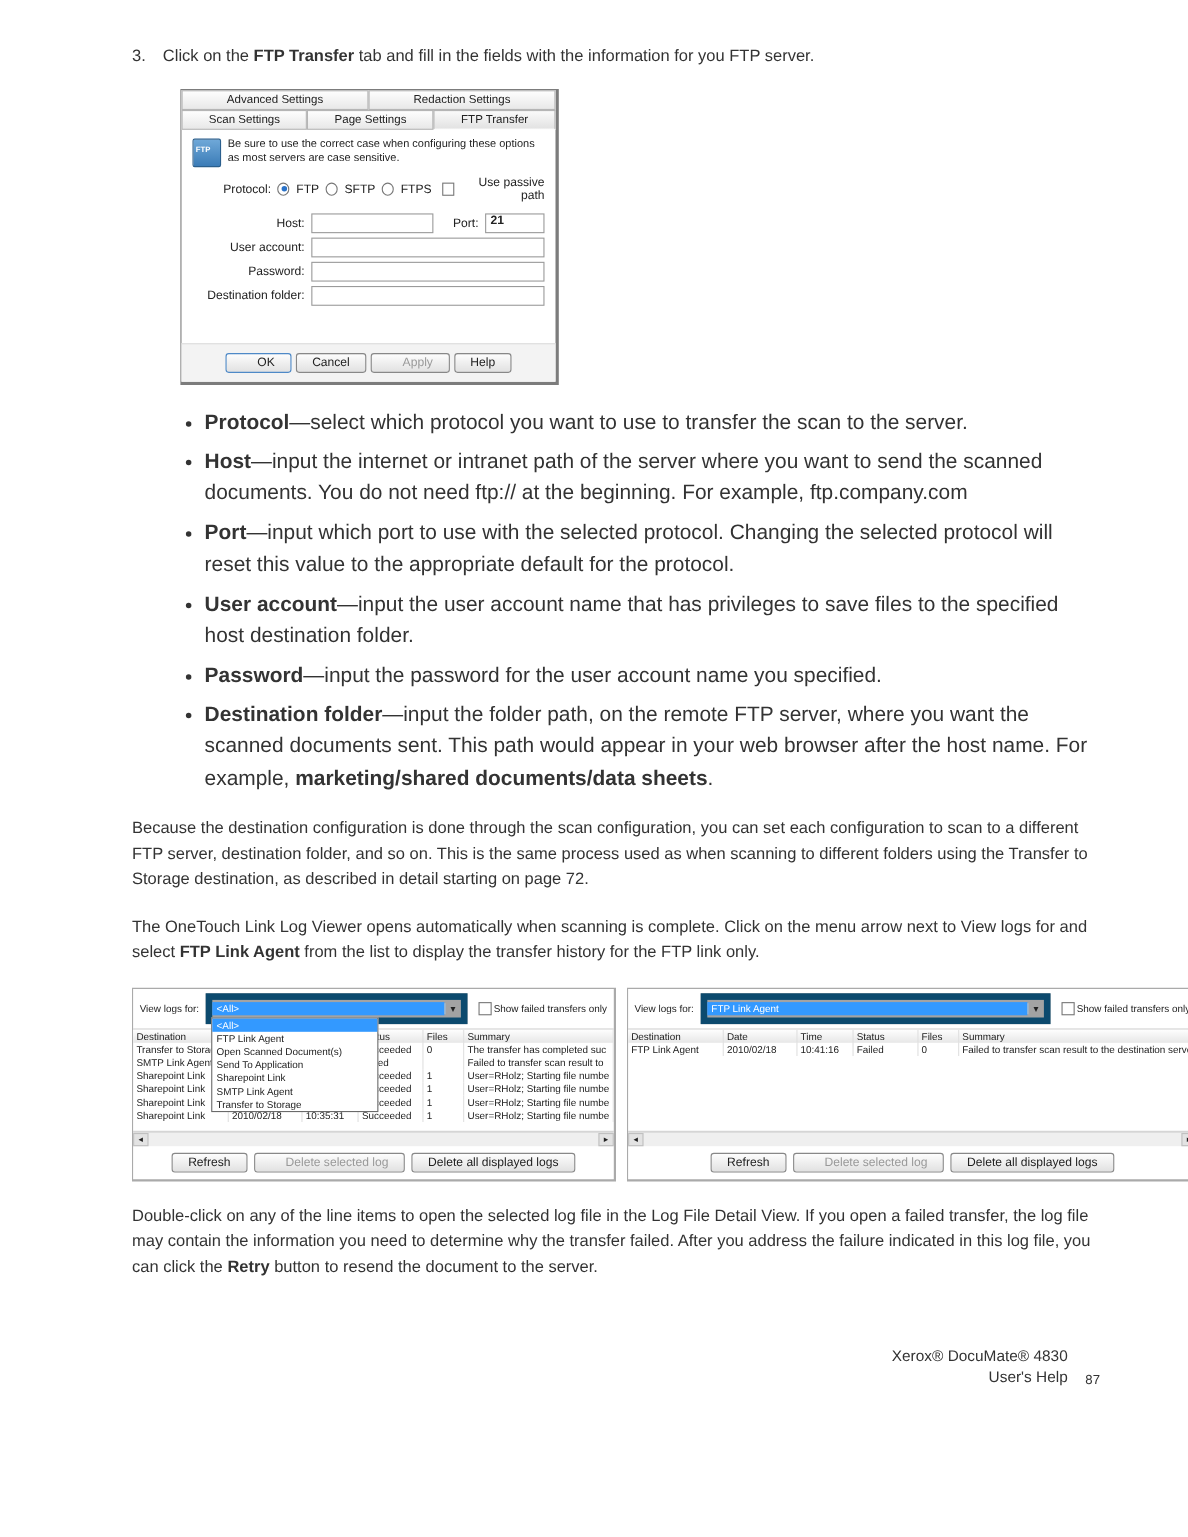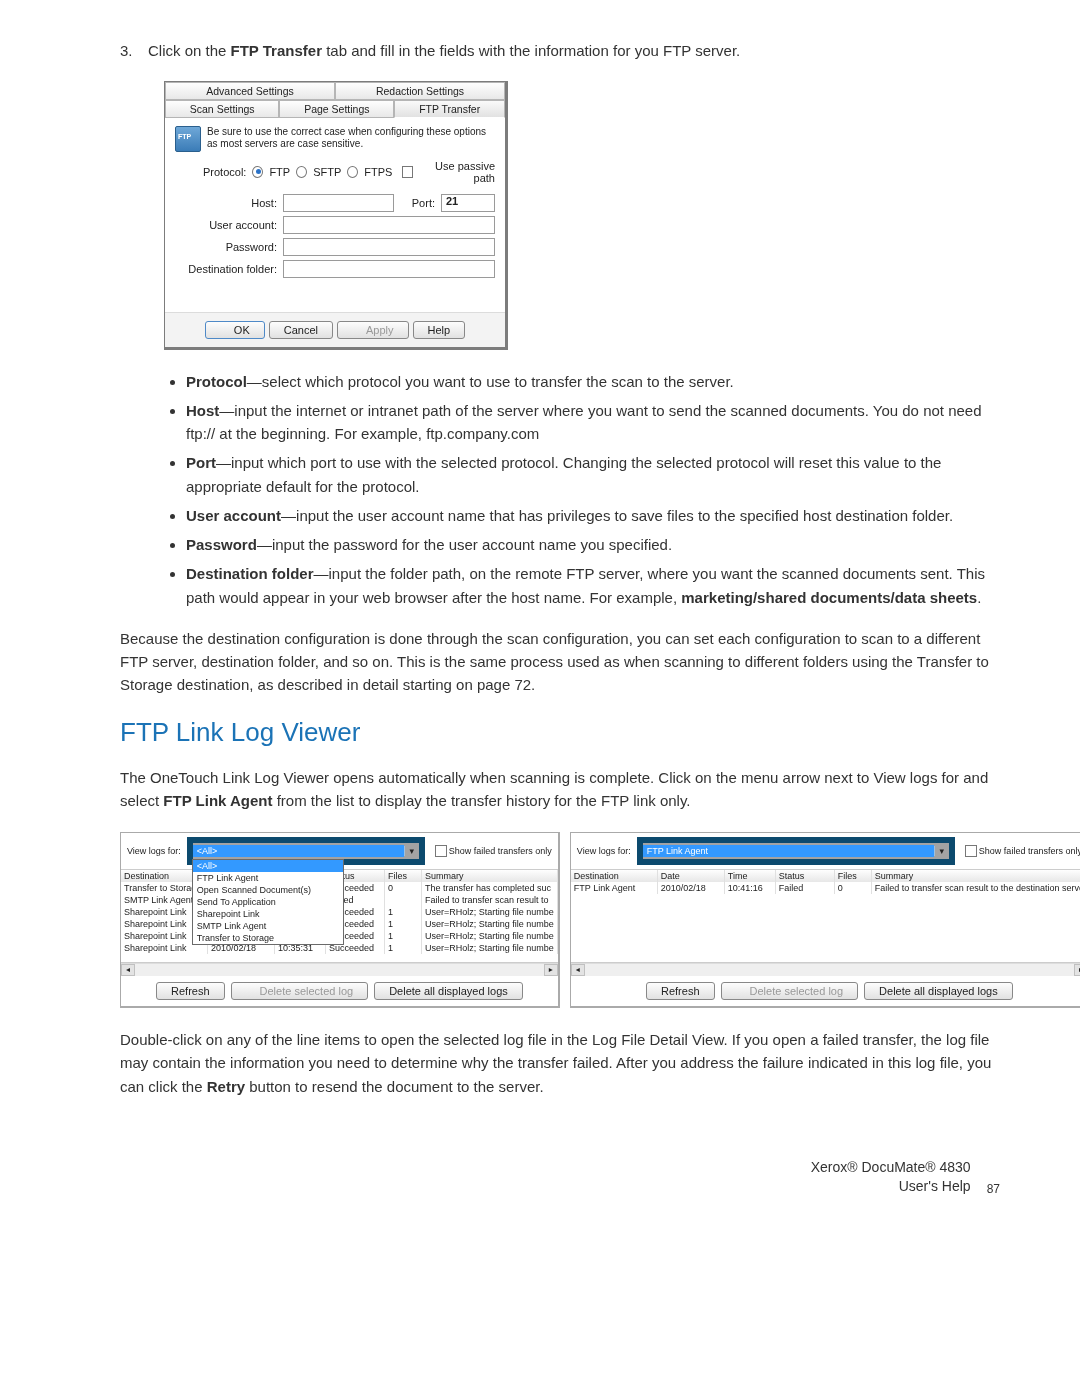--- a/index.html
+++ b/index.html
@@ -131,21 +131,21 @@
   }
   .btn.ok {
     border-color: #4e89c7;
     padding-left: 28px;
   }
   .btn.disabled { color: #999; padding-left: 28px; }
   ul.term-list {
     list-style: disc;
     padding-left: 66px;
     margin: 0 0 18px 0;
-    font-size: 15px;
+    font-size: 19px;
     line-height: 1.55;
   }
   ul.term-list li { margin-bottom: 6px; }
   .para {
     font-size: 15px;
     line-height: 1.55;
     margin: 0 0 20px 0;
   }
   h2.section {
     font-size: 26px;
@@ -291,21 +291,20 @@
     <li><span class="strong">Port</span><span>—input which port to use with the selected protocol. Changing the selected protocol will reset this value to the appropriate default for the protocol.</span></li>
     <li><span class="strong">User account</span><span>—input the user account name that has privileges to save files to the specified host destination folder.</span></li>
     <li><span class="strong">Password</span><span>—input the password for the user account name you specified.</span></li>
     <li>
       <span class="strong">Destination folder</span><span>—input the folder path, on the remote FTP server, where you want the scanned documents sent. This path would appear in your web browser after the host name. For example, </span><span class="strong">marketing/shared documents/data sheets</span><span>.</span>
     </li>
   </ul>
 
   <p class="para">Because the destination configuration is done through the scan configuration, you can set each configuration to scan to a different FTP server, destination folder, and so on. This is the same process used as when scanning to different folders using the Transfer to Storage destination, as described in detail starting on page 72.</p>
 
-  <h2 class="section">FTP Link Log Viewer</h2>
 
   <p class="para">
     <span>The OneTouch Link Log Viewer opens automatically when scanning is complete. Click on the menu arrow next to View logs for and select </span><span class="strong">FTP Link Agent</span><span> from the list to display the transfer history for the FTP link only.</span>
   </p>
 
   <div class="log-panels">
 
     <div class="log-panel">
       <div class="lp-top">
         <span class="lbl">View logs for:</span>

